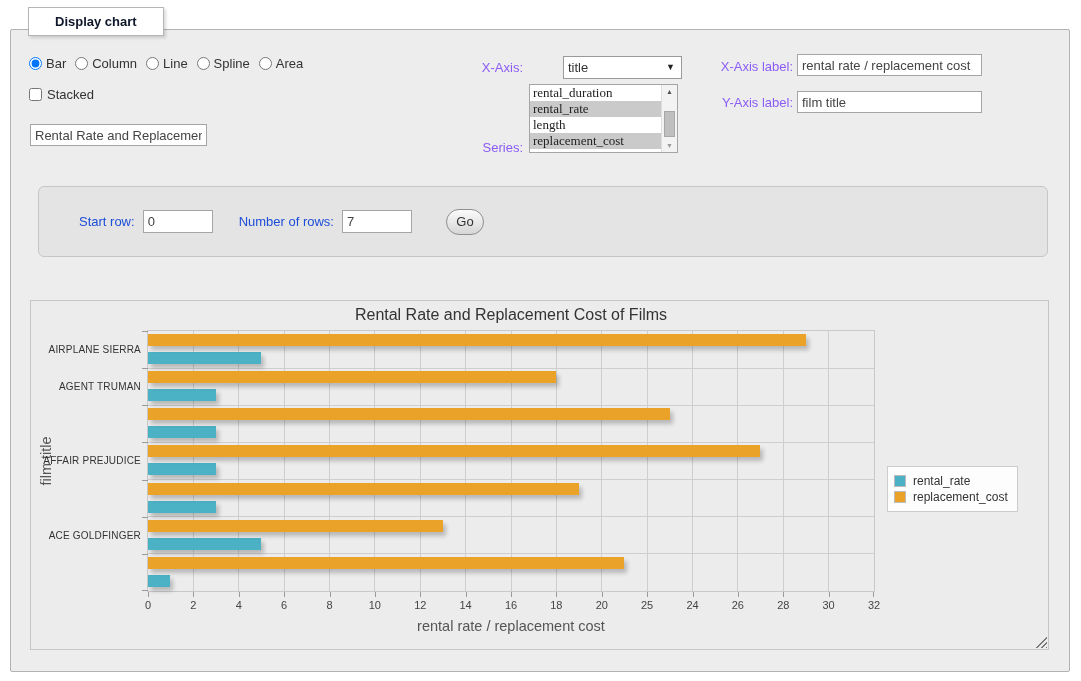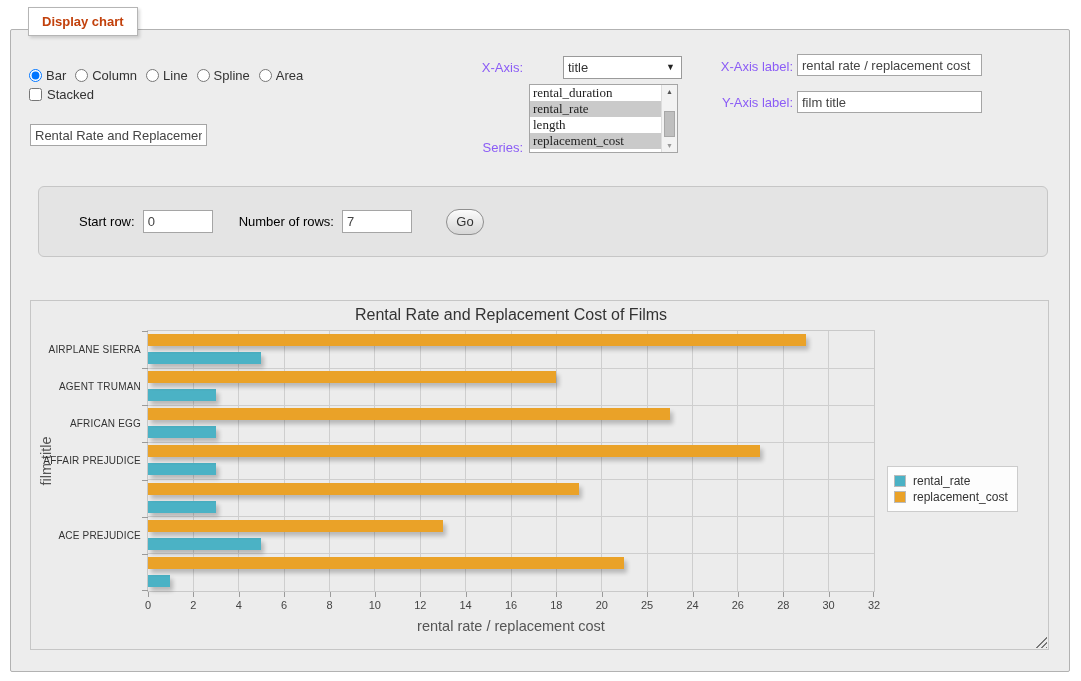--- a/index.html
+++ b/index.html
@@ -3,25 +3,25 @@
 <meta charset="utf-8">
 <style>
   * { box-sizing: border-box; margin: 0; padding: 0; }
   html,body { width:1081px; height:681px; background:#fff; overflow:hidden;
     font-family:"Liberation Sans", sans-serif; font-size:13px; color:#333; }
 
   
   .panel { position:absolute; left:10px; top:29px; width:1060px; height:643px;
     background:#ededed; border:1px solid #b2b2b2; border-radius:2px; }
   .panel-legend { position:absolute; left:17px; top:-23px; background:#fff;
-    border:1px solid #b5b5b5; padding:6px 13px; font-weight:bold; font-size:13px;
-    color:#c2410c; box-shadow:2px 2px 3px rgba(0,0,0,0.15); }
-
-  
-  .radio-row { position:absolute; left:18px; top:38px; display:flex; align-items:center; }
+    border:1px solid #b5b5b5; padding:6px 26px; font-weight:bold; font-size:13px;
+    color:#0f172a; box-shadow:2px 2px 3px rgba(0,0,0,0.15); }
+
+  
+  .radio-row { position:absolute; left:18px; top:26px; display:flex; align-items:center; }
   .radio-item { display:inline-flex; align-items:center; margin-right:9px; cursor:default; }
   .radio-item input { width:13px; height:13px; margin-right:4px; }
   .stacked-row { position:absolute; left:18px; top:57px; display:inline-flex; align-items:center; }
   .stacked-row input { width:13px; height:13px; margin-right:5px; }
 
   input[type=text] { border:1px solid #a5a5a5; background:#fff; color:#444;
     font-family:"Liberation Sans",sans-serif; font-size:13px; padding:2px 4px; }
   .title-input { position:absolute; left:19px; top:94px; width:177px; height:22px; }
 
   .lbl { position:absolute; text-align:right; color:#8b5cf6; }
@@ -50,21 +50,21 @@
     background:#bfbfbf; border:1px solid #a8a8a8; }
 
   .xfield-input { position:absolute; left:786px; top:24px; width:185px; height:22px; }
   .yfield-input { position:absolute; left:786px; top:61px; width:185px; height:22px; }
 
   
   .rowbox { position:absolute; left:27px; top:156px; width:1010px; height:71px;
     background:#e4e4e4; border:1px solid #c6c6c6; border-radius:6px;
     display:flex; align-items:center; padding-left:40px; }
   .rowbox .small-input { width:70px; height:23px; margin-left:8px; }
-  .rowbox .lbl2 { color:#000000; }
+  .rowbox .lbl2 { color:#1d4ed8; }
   .rowbox .gap { margin-left:26px; }
   .go-button { margin-left:34px; width:38px; height:26px; border-radius:13px;
     border:1px solid #8f8f8f; background:linear-gradient(#fbfbfb,#d6d6d6);
     font-family:"Liberation Sans",sans-serif; font-size:13px; color:#333; cursor:pointer; }
 
   
   .chart-container { position:absolute; left:19px; top:270px; width:1019px; height:350px;
     background:#ececec; border:1px solid #c6c6c6; }
   .chart-title { position:absolute; left:116px; top:5px; width:728px; text-align:center;
     font-size:16px; color:#333; }
@@ -236,29 +236,28 @@
         <div class="ytick" style="top: 148.571px;"></div>
         <div class="ytick" style="top: 185.714px;"></div>
         <div class="ytick" style="top: 222.857px;"></div>
         <div class="ytick" style="top: 259px;"></div>
         <div class="cat-label" style="top: 0px; height: 37.1429px;">AIRPLANE SIERRA</div>
         <div class="bar" style="top: 21px; width: 113.211px; background: rgb(75, 178, 197);"></div>
         <div class="bar" style="top: 3px; width: 657.711px; background: rgb(234, 162, 40);"></div>
         <div class="cat-label" style="top: 37.1429px; height: 37.1429px;">AGENT TRUMAN</div>
         <div class="bar" style="top: 58.1429px; width: 67.8356px; background: rgb(75, 178, 197);"></div>
         <div class="bar" style="top: 40.1429px; width: 408.148px; background: rgb(234, 162, 40);"></div>
-        <div class="cat-label" style="top: 74.2857px; height: 37.1429px;">AFRICAN EGG</div>
         <div class="bar" style="top: 95.2857px; width: 67.8356px; background: rgb(75, 178, 197);"></div>
         <div class="bar" style="top: 77.2857px; width: 521.586px; background: rgb(234, 162, 40);"></div>
         <div class="cat-label" style="top: 111.429px; height: 37.1429px;">AFFAIR PREJUDICE</div>
         <div class="bar" style="top: 132.429px; width: 67.8356px; background: rgb(75, 178, 197);"></div>
         <div class="bar" style="top: 114.429px; width: 612.336px; background: rgb(234, 162, 40);"></div>
         <div class="bar" style="top: 169.571px; width: 67.8356px; background: rgb(75, 178, 197);"></div>
         <div class="bar" style="top: 151.571px; width: 430.836px; background: rgb(234, 162, 40);"></div>
-        <div class="cat-label" style="top: 185.714px; height: 37.1429px;">ACE PREJUDICE</div>
+        <div class="cat-label" style="top: 185.714px; height: 37.1429px;">ACE GOLDFINGER</div>
         <div class="bar" style="top: 206.714px; width: 113.211px; background: rgb(75, 178, 197);"></div>
         <div class="bar" style="top: 188.714px; width: 294.711px; background: rgb(234, 162, 40);"></div>
         <div class="bar" style="top: 243.857px; width: 22.4606px; background: rgb(75, 178, 197);"></div>
         <div class="bar" style="top: 225.857px; width: 476.211px; background: rgb(234, 162, 40);"></div>
         <div class="xaxis-title">rental rate / replacement cost</div>
       </div>
     <div class="chart-legend">
         <div class="legend-row">
           <span class="legend-swatch" style="background: rgb(75, 178, 197);"></span>
           <span class="legend-label">rental_rate</span>

